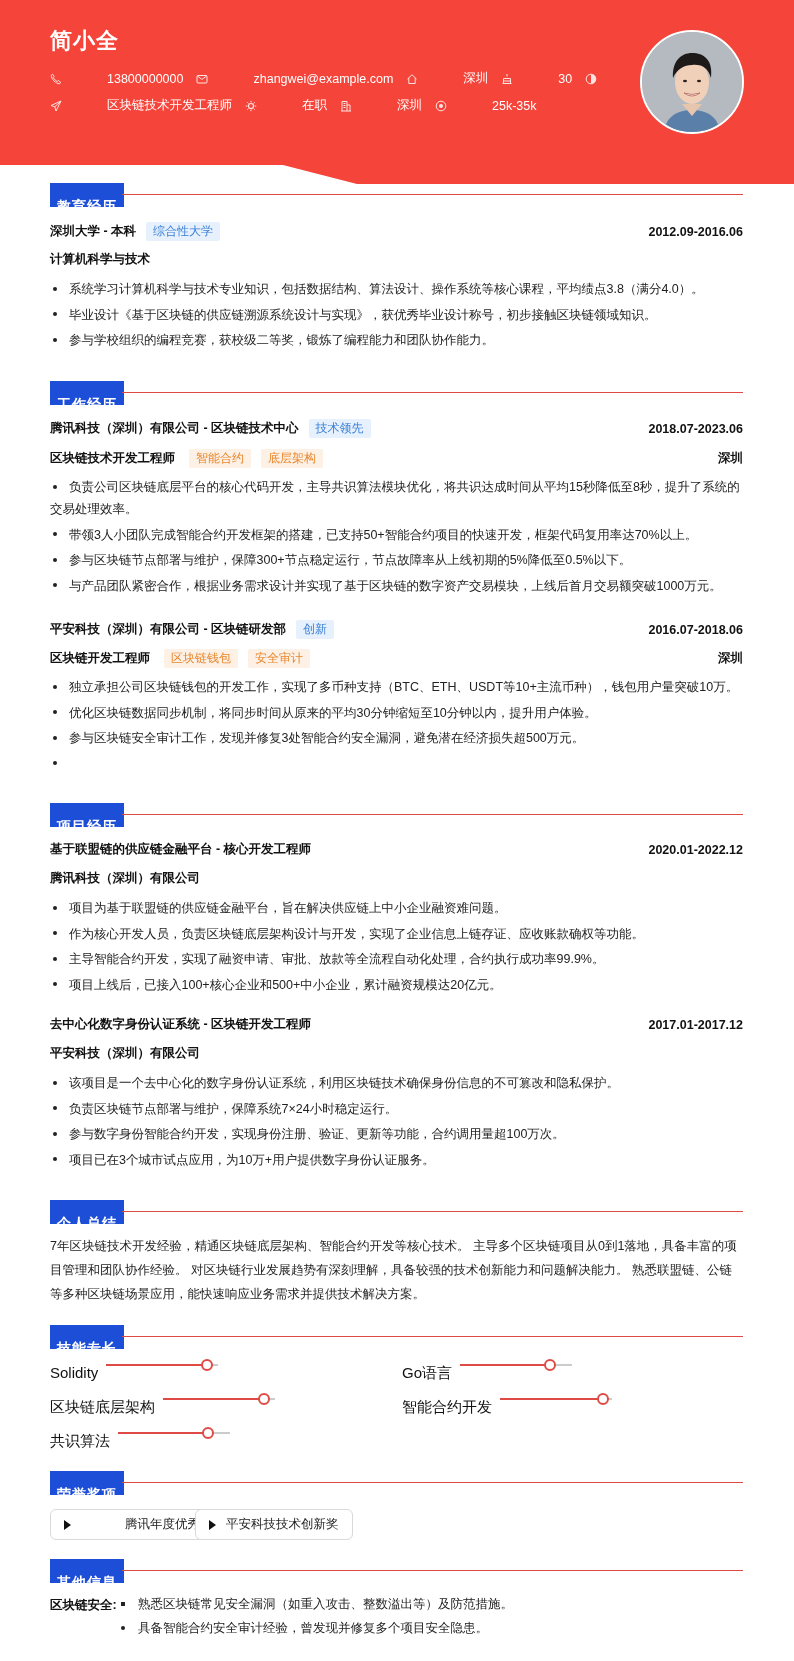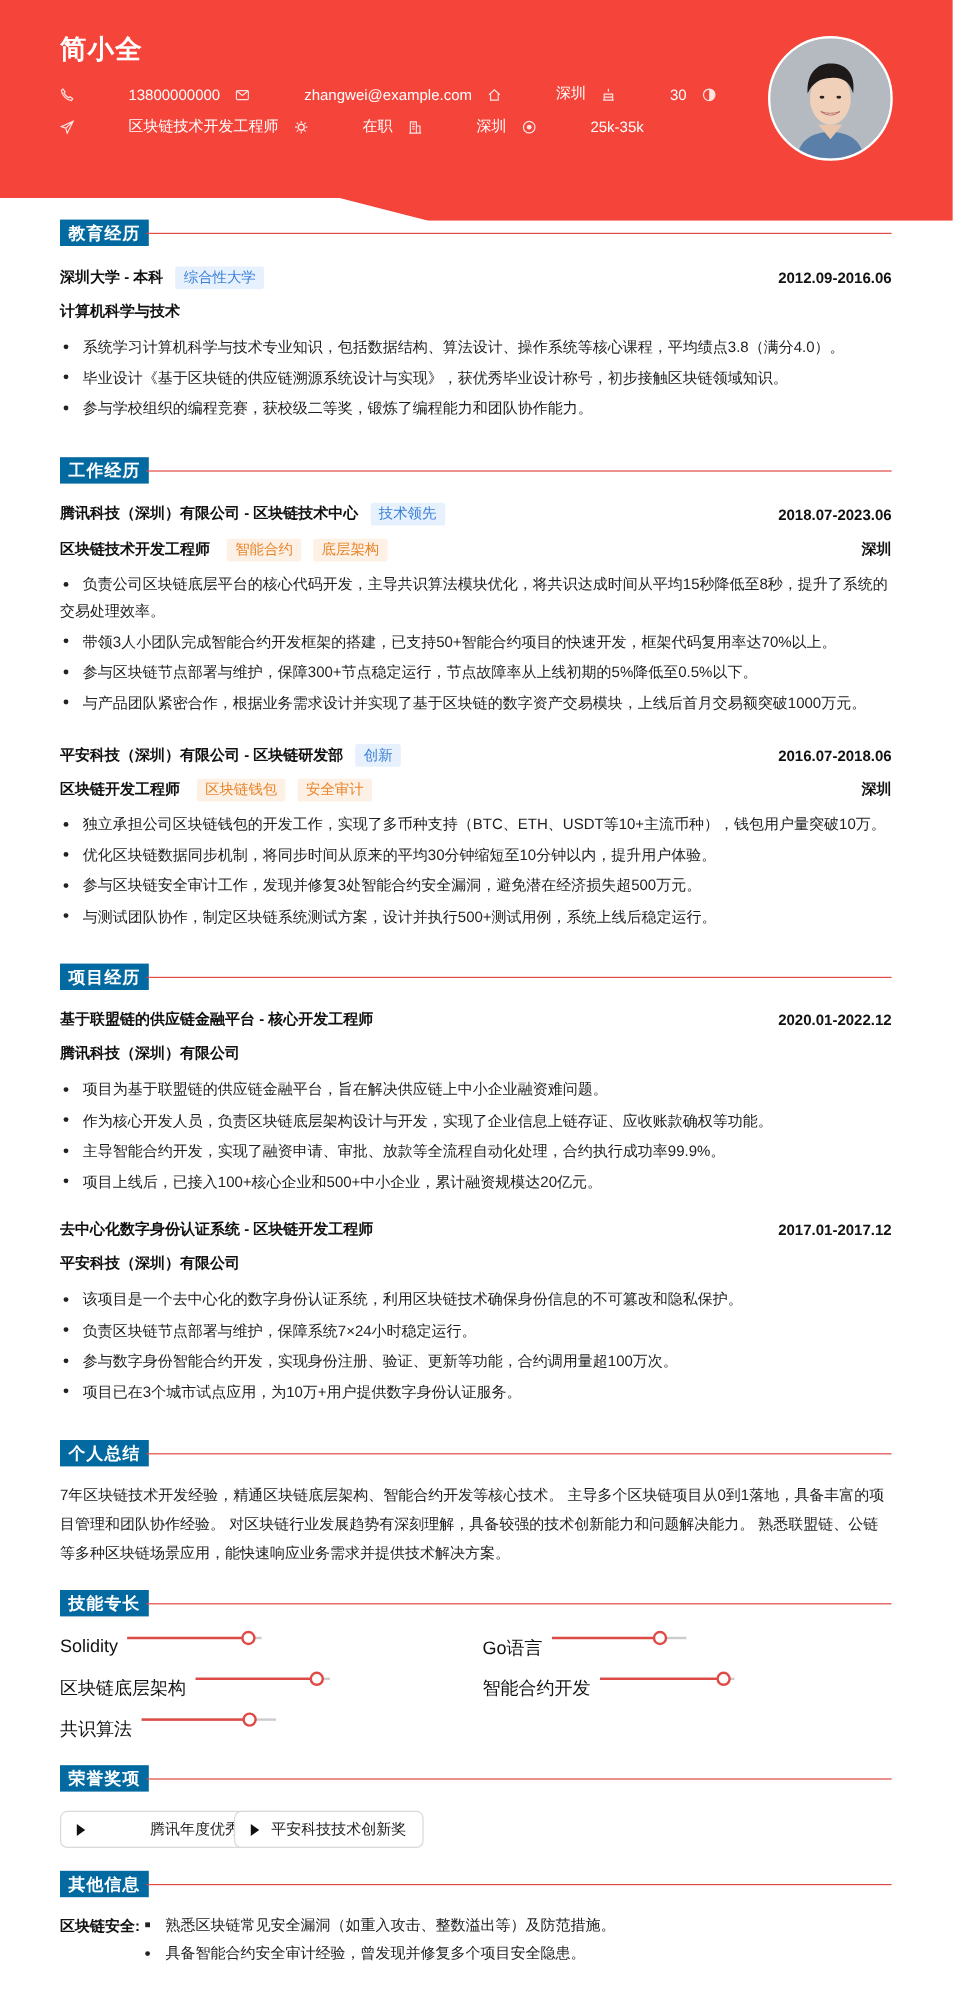--- a/index.html
+++ b/index.html
@@ -12,21 +12,21 @@
   .info-row { position: absolute; left: 50px; display: flex; align-items: center; color: #fff; font-size: 12.5px; }
   .info-row.r1 { top: 70px; }
   .info-row.r2 { top: 97px; }
   .info-item { display: flex; align-items: center; margin-right: 13px; gap: 38px; }
   .info-item .ic { width: 12px; height: 12px; margin-right: 7px; opacity: 0.85; display: inline-flex; align-items: center; justify-content: center; }
   .info-item .ic svg { width: 12px; height: 12px; }
   .avatar { position: absolute; left: 640px; top: 30px; width: 104px; height: 104px; border-radius: 50%; border: 2px solid #fff; background: #b7bcc2; overflow: hidden; }
   .avatar svg { width: 100%; height: 100%; display: block; }
 
   .section-head { position: absolute; left: 50px; width: 693px; height: 22px; }
-  .section-head .tag { position: absolute; left: 0; top: 0; height: 22px; padding: 0 7px; background: #0369a1; color: #fff; font-size: 14px; line-height: 22px; font-weight: bold; letter-spacing: 1px; }
+  .section-head .tag { position: absolute; left: 0; top: 0; height: 22px; padding: 12px 7px; background: #1d4ed8; color: #fff; font-size: 14px; line-height: 22px; font-weight: bold; letter-spacing: 1px; }
   .section-head .line { position: absolute; left: 72px; right: 0; top: 11px; height: 1px; background: #e04a45; }
 
   .row { position: absolute; left: 50px; width: 693px; display: flex; align-items: center; justify-content: space-between; font-size: 12.5px; }
   .row .left { display: flex; align-items: center; }
   .bold { font-weight: bold; color: #111; }
   .right { font-weight: bold; color: #111; }
   .badge-blue { margin-left: 10px; padding: 1px 7px; background: #e6f1fd; color: #3a7fd6; font-size: 12px; border-radius: 2px; font-weight: normal; }
   .badge-orange { margin-left: 10px; padding: 1px 7px; background: #fdf0e4; color: #e8862b; font-size: 12px; border-radius: 2px; font-weight: normal; }
 
   .bullets { position: absolute; left: 50px; width: 693px; list-style: none; font-size: 12.5px; color: #222; }
@@ -212,21 +212,21 @@
     <span class="bold">区块链开发工程师</span>
     <span class="badge-orange" style="margin-left:14px;">区块链钱包</span>
     <span class="badge-orange">安全审计</span>
   </div>
   <span class="right">深圳</span>
 </div>
 <ul class="bullets" style="top:676px;">
   <li><span class="dot"></span><span>独立承担公司区块链钱包的开发工作，实现了多币种支持（BTC、ETH、USDT等10+主流币种），钱包用户量突破10万。</span></li>
   <li><span class="dot"></span><span>优化区块链数据同步机制，将同步时间从原来的平均30分钟缩短至10分钟以内，提升用户体验。</span></li>
   <li><span class="dot"></span><span>参与区块链安全审计工作，发现并修复3处智能合约安全漏洞，避免潜在经济损失超500万元。</span></li>
-  <li><span class="dot"></span><span>与测试团队协作，制定区块链系统测试方案，设计并执行500+测试用例，系统上线后稳定运行。</span></li>
+  <li><span class="dot"></span></li>
 </ul>
 
 <div class="section-head" style="top:803px;">
   <div class="tag">项目经历</div>
   <div class="line"></div>
 </div>
 <div class="row" style="top:841px;">
   <span class="bold">基于联盟链的供应链金融平台 - 核心开发工程师</span>
   <span class="right">2020.01-2022.12</span>
 </div>

